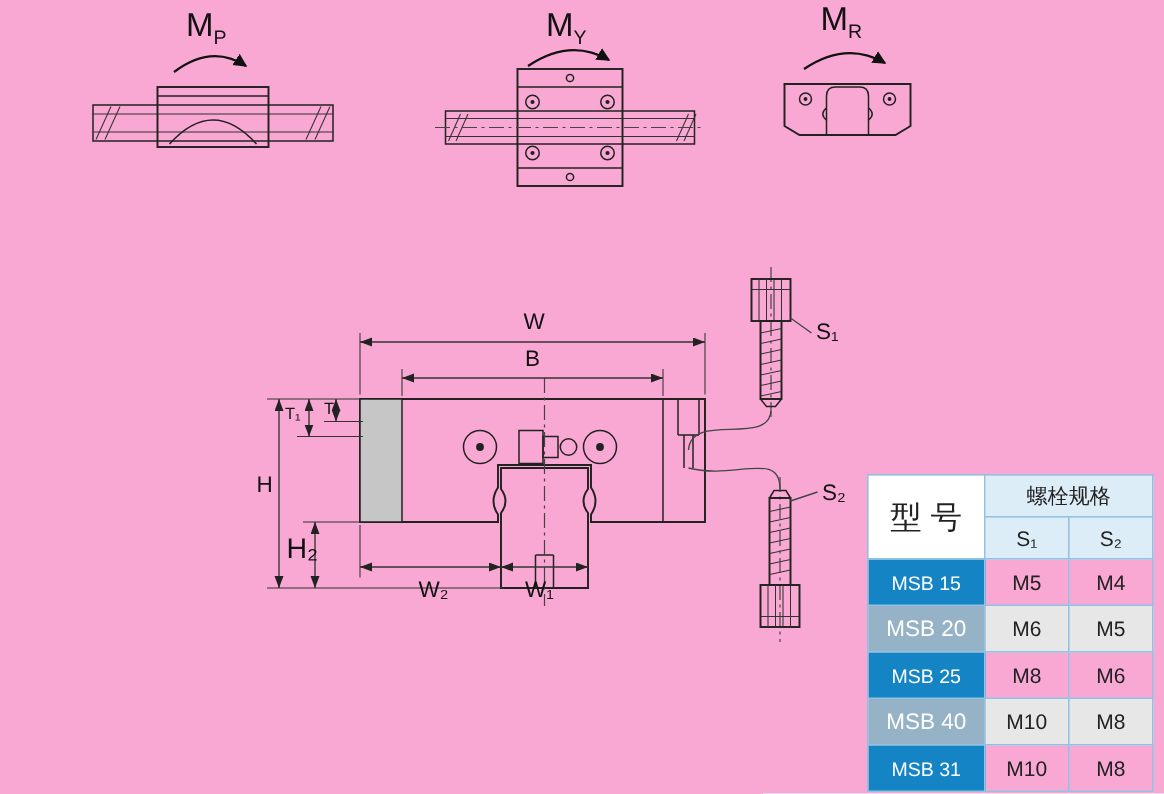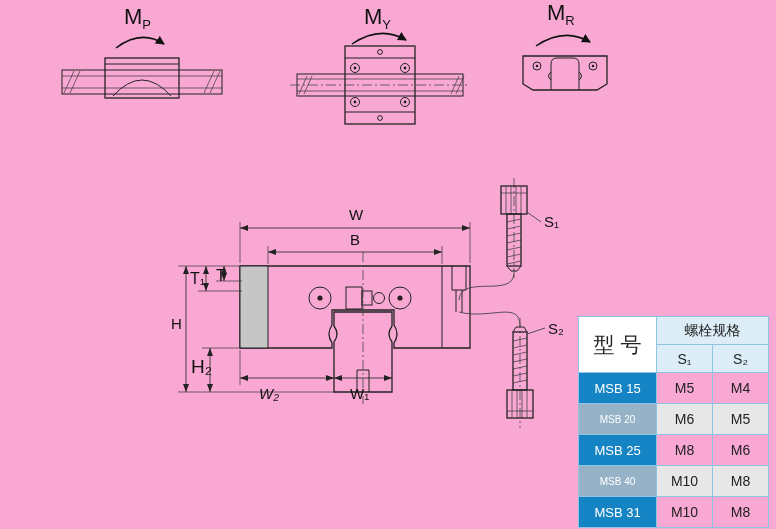--- a/index.html
+++ b/index.html
@@ -6,33 +6,33 @@
   .page{position:relative;width:776px;height:529px;background:#f9a8d4;overflow:hidden;color:#111;}
   svg{position:absolute;left:0;top:0;}
   .obj{stroke:#222;stroke-width:1.3;fill:none;}
   .thin{stroke:#222;stroke-width:1;fill:none;}
   .ext{stroke:#333;stroke-width:0.7;fill:none;}
   .dim{stroke:#333;stroke-width:0.9;fill:none;}
   .cl{stroke:#444;stroke-width:0.8;fill:none;stroke-dasharray:10 3 2 3;}
   .leader{stroke:#444;stroke-width:0.9;fill:none;}
   .marrow{stroke:#111;stroke-width:1.5;fill:none;}
   .lbl{position:absolute;font-size:15px;color:#111;white-space:nowrap;}
-  .sm{font-size:16px;}
+  .sm{font-size:11px;}
   .moment{position:absolute;font-size:22px;color:#111;}
   .moment sub{font-size:13px;}
   
   .spec{position:absolute;left:578px;top:316px;border-collapse:collapse;table-layout:fixed;}
   .spec th,.spec td{border:1px solid #8fc3e3;text-align:center;vertical-align:middle;padding:0;font-weight:normal;}
   .spec .c-model{width:78px;}
   .spec .c-s{width:56px;}
   .hrow{height:28px;background:#dcedf8;font-size:14px;color:#222;}
   .hc-model{background:#ffffff;font-size:21px;}
   .drow{height:31px;font-size:14px;color:#222;padding-left:16px;}
   .m-dark{background:#1584c5;color:#fff;font-weight:bold;font-size:13px;}
-  .m-light{background:#96b2c6;color:#fff;font-weight:bold;font-size:10px;}
+  .m-light{background:#96b2c6;color:#fff;font-weight:bold;font-size:15px;}
   .v-alt{background:#e7e7e7;}
 </style>
 </head>
 <body>
 
 <div class="page">
 
   <svg width="776" height="529" viewBox="0 0 776 529">
     <defs>
       <marker id="dimA" markerWidth="12" markerHeight="8" refX="8" refY="3" orient="auto-start-reverse" markerUnits="userSpaceOnUse">
@@ -205,21 +205,21 @@
   <div class="moment" style="left:124px;top:4px;"><span>M</span><sub>P</sub></div>
   <div class="moment" style="left:364px;top:4px;"><span>M</span><sub>Y</sub></div>
   <div class="moment" style="left:547px;top:0;"><span>M</span><sub>R</sub></div>
 
   <div class="lbl" style="left:349px;top:206px;">W</div>
   <div class="lbl" style="left:350px;top:231px;">B</div>
   <div class="lbl sm" style="left:190px;top:270px;">T₁</div>
   <div class="lbl sm" style="left:216px;top:267px;">T</div>
   <div class="lbl" style="left:171px;top:315px;">H</div>
   <div class="lbl" style="left:191px;top:356px;font-size:19px;">H₂</div>
-  <div class="lbl" style="left:259px;top:385px;font-style:italic;">W₂</div>
+  <div class="lbl" style="left:279px;top:385px;">W₂</div>
   <div class="lbl" style="left:350px;top:385px;">W₁</div>
   <div class="lbl" style="left:544px;top:213px;">S₁</div>
   <div class="lbl" style="left:548px;top:320px;">S₂</div>
 
   <table class="spec">
     <colgroup>
         <col class="c-model">
         <col class="c-s">
         <col class="c-s">
       </colgroup>

